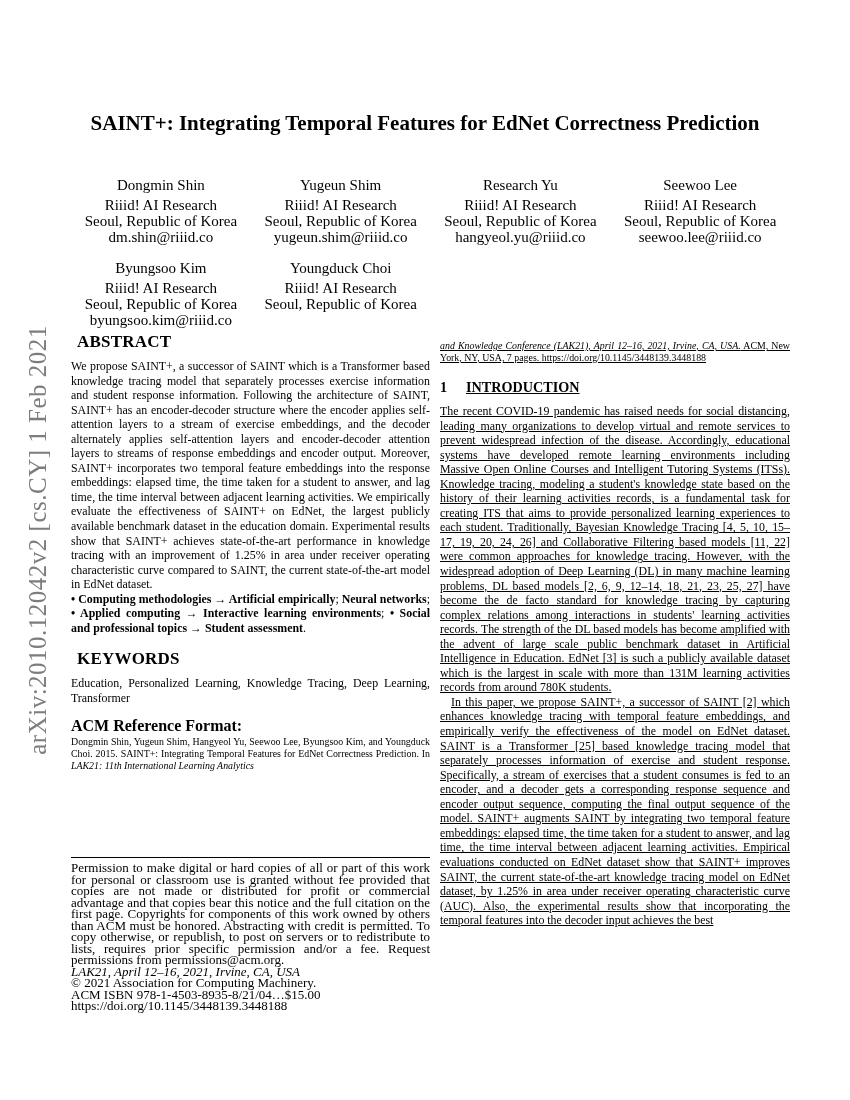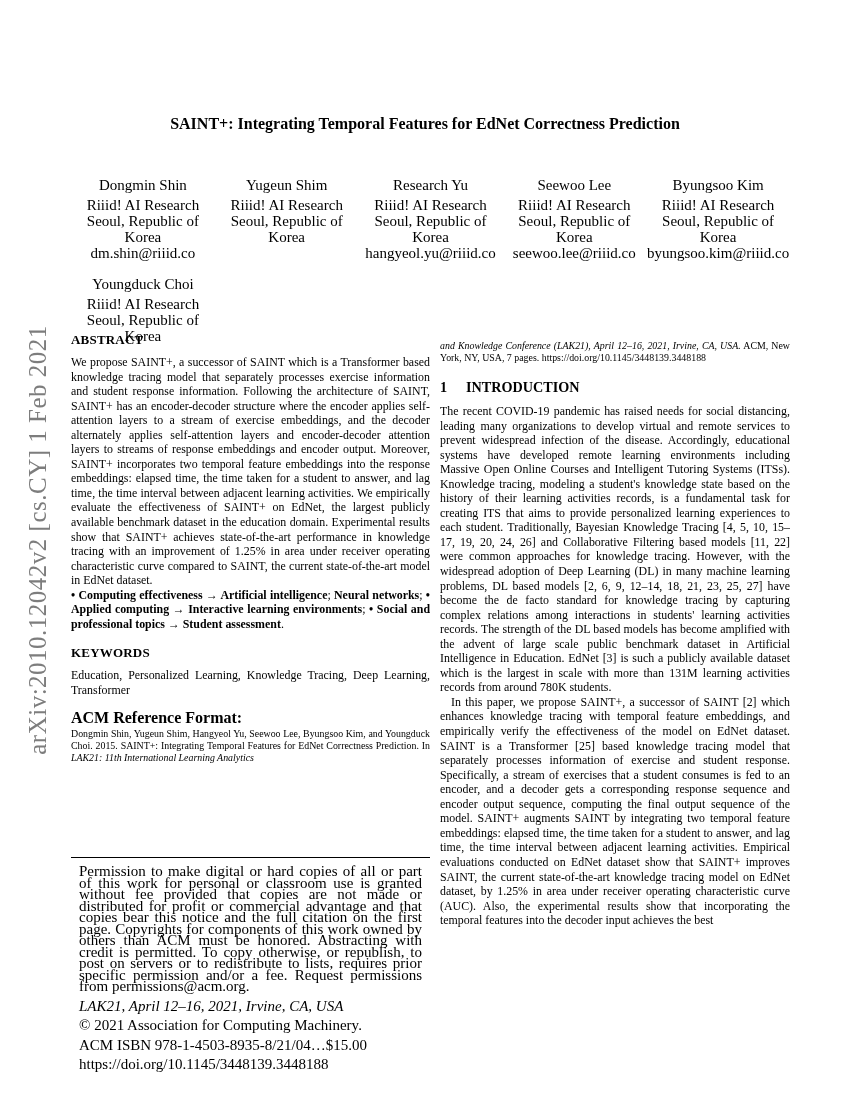--- a/index.html
+++ b/index.html
@@ -21,43 +21,43 @@
     white-space: nowrap;
     font-size: 25px;
     letter-spacing: 0.5px;
     color: #7d7d7d;
   }
   .title {
     position: absolute;
     top: 108px; left: 67px; width: 716px;
     margin: 0;
     text-align: center;
-    font-size: 16px;
+    font-size: 21px;
     font-weight: bold;
     line-height: 31px;
   }
   .authors {
     position: absolute;
     top: 176px; left: 71px; width: 719px;
     display: grid;
-    grid-template-columns: 1fr 1fr 1fr 1fr 1fr;
+    grid-template-columns: 1fr 1fr 1fr 1fr;
     row-gap: 14px;
   }
   .author { text-align: center; }
   .author-name { font-size: 15px; line-height: 19px; margin-bottom: 2px; }
   .author-line { font-size: 15px; line-height: 16px; }
 
   .col { position: absolute; }
   .col-left  { top: 332px; left: 71px;  width: 359px; }
-  .col-right { top: 337px; left: 440px; width: 350px; }
+  .col-right { top: 337px; left: 440px; width: 350px; text-decoration: underline; }
 
   .sec-heading {
-    font-size: 13px;
+    font-size: 17px;
     font-weight: bold;
-    margin: 0 0 7px 0;
+    margin: 0 0 7px 6px;
     letter-spacing: 0.2px;
     font-family: Liberation Serif, serif;
   }
   .sec-heading.spaced { margin-top: 14px; }
   .body-text {
     font-size: 11.9px;
     line-height: 14.55px;
     text-align: justify;
     margin: 0;
   }
@@ -77,24 +77,24 @@
   .footnote {
     position: absolute;
     top: 857px; left: 71px; width: 359px;
   }
   .footnote-rule {
     border: none;
     border-top: 1px solid #000;
     margin: 0 0 4px 0;
   }
   .footnote p {
-    font-size: 15px;
+    font-size: 13px;
     line-height: 11.5px;
     text-align: justify;
-    margin: 8px;
+    margin: 0;
   }
   .section-title {
     font-size: 14.2px;
     font-weight: bold;
     margin: 15px 0 8px 0;
   }
   .section-num { display: inline-block; min-width: 26px; }
   .ref-cont { margin-top: 3px; }
   .doi-link { color: #000; text-decoration: none; }
   i { font-style: italic; }
@@ -112,20 +112,21 @@
     <div class="author">
       <div class="author-name">Dongmin Shin</div>
       <div class="author-line">Riiid! AI Research</div>
       <div class="author-line">Seoul, Republic of Korea</div>
       <div class="author-line">dm.shin@riiid.co</div>
     </div>
     <div class="author">
       <div class="author-name">Yugeun Shim</div>
       <div class="author-line">Riiid! AI Research</div>
       <div class="author-line">Seoul, Republic of Korea</div>
+      <div class="author-line">yugeun.shim@riiid.co</div>
     </div>
     <div class="author">
       <div class="author-name">Research Yu</div>
       <div class="author-line">Riiid! AI Research</div>
       <div class="author-line">Seoul, Republic of Korea</div>
       <div class="author-line">hangyeol.yu@riiid.co</div>
     </div>
     <div class="author">
       <div class="author-name">Seewoo Lee</div>
       <div class="author-line">Riiid! AI Research</div>
@@ -142,21 +143,21 @@
       <div class="author-name">Youngduck Choi</div>
       <div class="author-line">Riiid! AI Research</div>
       <div class="author-line">Seoul, Republic of Korea</div>
     </div>
   </div>
 
   <div class="col col-left">
     <h2 class="sec-heading">ABSTRACT</h2>
     <p class="body-text">We propose SAINT+, a successor of SAINT which is a Transformer based knowledge tracing model that separately processes exercise information and student response information. Following the architecture of SAINT, SAINT+ has an encoder-decoder structure where the encoder applies self-attention layers to a stream of exercise embeddings, and the decoder alternately applies self-attention layers and encoder-decoder attention layers to streams of response embeddings and encoder output. Moreover, SAINT+ incorporates two temporal feature embeddings into the response embeddings: elapsed time, the time taken for a student to answer, and lag time, the time interval between adjacent learning activities. We empirically evaluate the effectiveness of SAINT+ on EdNet, the largest publicly available benchmark dataset in the education domain. Experimental results show that SAINT+ achieves state-of-the-art performance in knowledge tracing with an improvement of 1.25% in area under receiver operating characteristic curve compared to SAINT, the current state-of-the-art model in EdNet dataset.</p>
 
-    <p class="body-text ccs-text"><b>• Computing effectiveness → Artificial intelligence</b><span>; </span><b>Neural networks</b><span>; </span><b>• Applied computing → Interactive learning environments</b><span>; </span><b>• Social and professional topics → Student assessment</b><span>.</span></p>
+    <p class="body-text ccs-text"><b>• Computing methodologies → Artificial empirically</b><span>; </span><b>Neural networks</b><span>; </span><b>• Applied computing → Interactive learning environments</b><span>; </span><b>• Social and professional topics → Student assessment</b><span>.</span></p>
 
     <h2 class="sec-heading spaced">KEYWORDS</h2>
     <p class="body-text">Education, Personalized Learning, Knowledge Tracing, Deep Learning, Transformer</p>
 
     <h3 class="ref-heading">ACM Reference Format:</h3>
     <p class="small-text"><span>Dongmin Shin, Yugeun Shim, Hangyeol Yu, Seewoo Lee, Byungsoo Kim, and Youngduck Choi. 2015. SAINT+: Integrating Temporal Features for EdNet Correctness Prediction. In </span><i>LAK21: 11th International Learning Analytics</i></p>
   </div>
 
   <div class="footnote">
     <hr class="footnote-rule">

